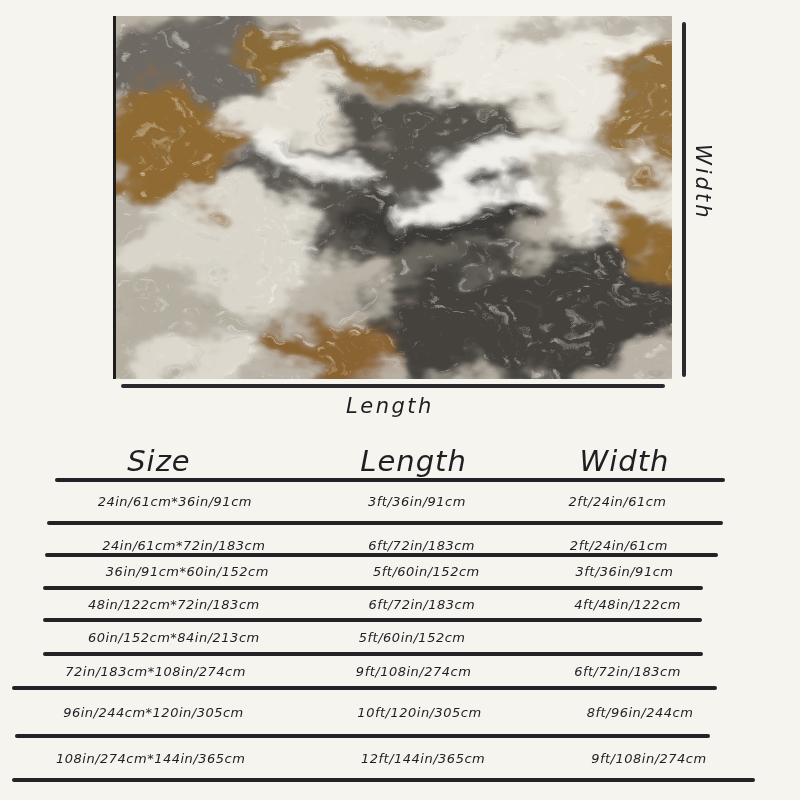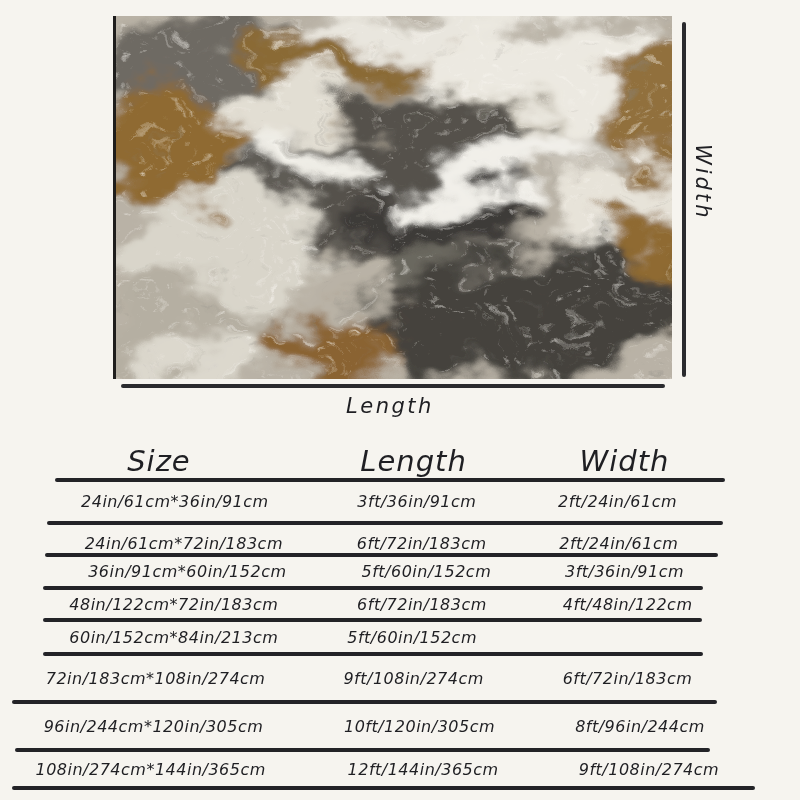--- a/index.html
+++ b/index.html
@@ -34,39 +34,39 @@
     left:691px;top:144px;
     writing-mode:vertical-rl;
     letter-spacing:3px;
   }
   .length-label{left:290px;top:394px;width:200px;text-align:center;}
 
   
   .size-table{position:absolute;left:12px;top:444px;width:745px;}
   .trow{
     display:flex;align-items:center;box-sizing:border-box;
-    font-style:italic;font-size:16px;letter-spacing:0.5px;
+    font-style:italic;font-size:13px;letter-spacing:0.5px;
     white-space:nowrap;
   }
   .thead{font-size:29px;letter-spacing:1px;}
   .c-size{width:37%;text-align:center;}
   .c-length{width:27%;margin-left:6%;text-align:center;}
   .c-width{width:24%;margin-left:6%;text-align:center;}
   .hline{height:4px;background:#232327;border-radius:2px;}
 
   
   .rh-head{height:34px;padding:0 52px 0 23px;}
   .rh1{height:39px;padding:0 63px 0 45px;}
   .rh2{height:28px;padding:0 63px 0 56px;align-items:flex-end;}
   .rh3{height:29px;padding:0 57px 0 59px;align-items:center;}
   .rh4{height:28px;padding:0 51px 0 41px;}
   .rh5{height:30px;padding:0 51px 0 41px;}
-  .rh6{height:44px;padding:0 48px 0 18px;}
+  .rh6{height:30px;padding:0 48px 0 18px;}
   .rh7{height:44px;padding:0 33px 0 12px;}
-  .rh8{height:34px;padding:0 22px 0 6px;}
+  .rh8{height:40px;padding:0 22px 0 6px;}
   .h0{margin-left:43px;width:670px;}
   .h1{margin-left:35px;width:676px;}
   .h2{margin-left:33px;width:673px;}
   .h3{margin-left:31px;width:660px;}
   .h4{margin-left:31px;width:659px;}
   .h5{margin-left:31px;width:660px;}
   .h6{margin-left:0px;width:705px;}
   .h7{margin-left:3px;width:695px;}
   .h8{margin-left:0px;width:743px;}
 </style>

